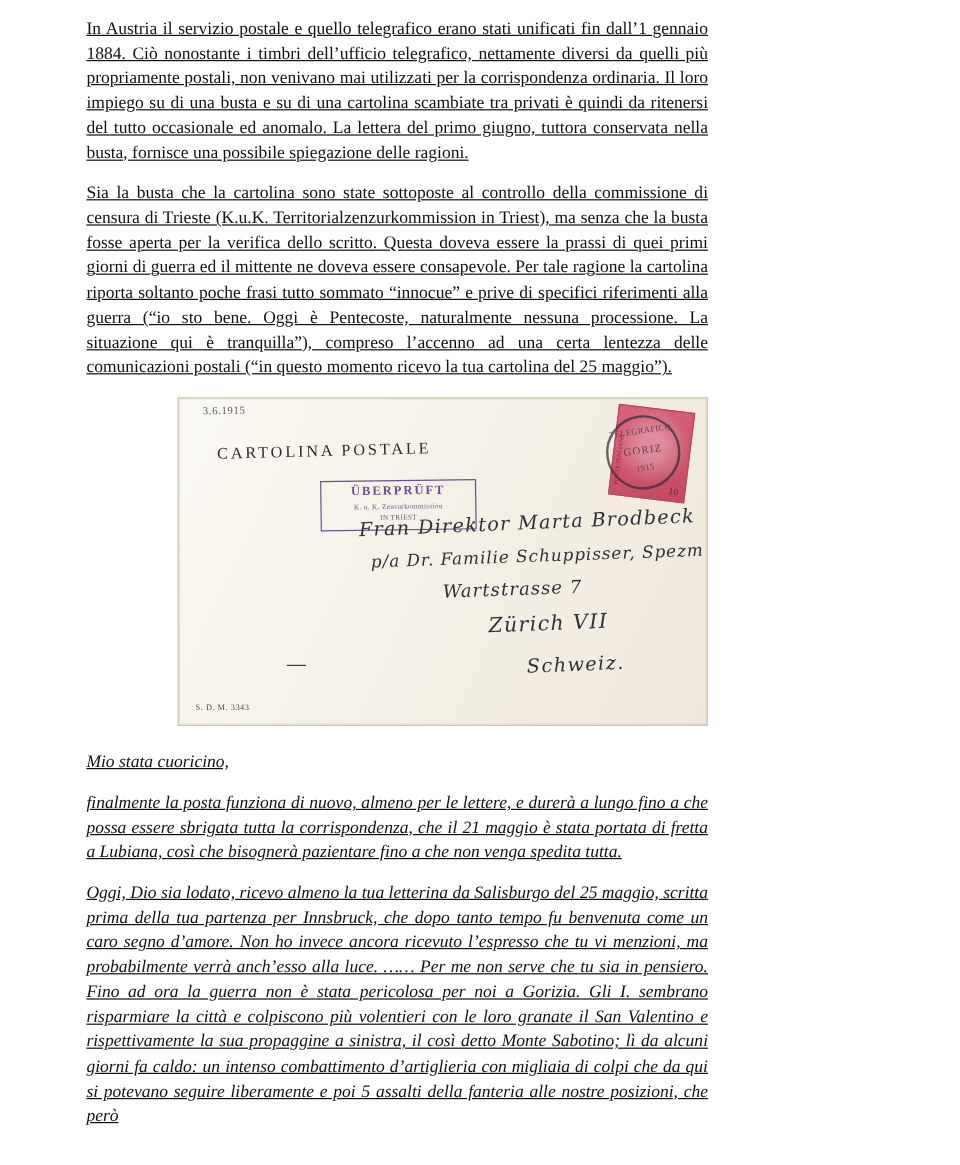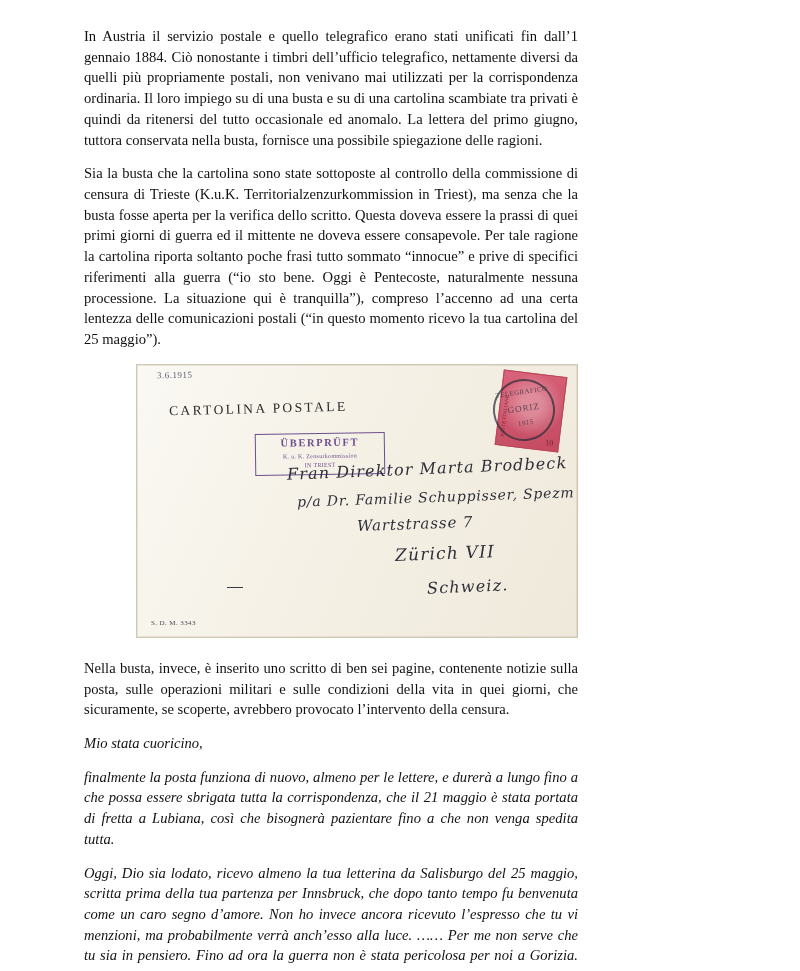--- a/index.html
+++ b/index.html
@@ -11,22 +11,23 @@
     width: 800px;
     height: 971px;
     font-family: "Liberation Serif", "DejaVu Serif", serif;
     color: #111111;
     overflow: hidden;
   }
   .page {
     position: relative;
     width: 644px;
     height: 971px;
-    padding: 12px;
+    padding: 0;
     box-sizing: border-box;
+    text-decoration: underline;
   }
   .content {
     padding: 14px 54px 0 72px;
     box-sizing: border-box;
   }
   p.para {
     margin: 0 0 13px 0;
     font-size: 14.6px;
     line-height: 1.42;
     text-align: justify;
@@ -233,21 +234,20 @@
         <div class="pc-hand h3">Wartstrasse 7</div>
         <div class="pc-hand h4">Zürich VII</div>
         <div class="pc-hand h5">Schweiz.</div>
 
         <div class="pc-dash"></div>
 
         <div class="pc-printcode">S. D. M.  3343</div>
       </div>
     </div>
 
-    <p class="para"> Nella busta, invece, è inserito uno scritto di ben sei pagine, contenente notizie sulla posta, sulle operazioni militari e sulle condizioni della vita in quei giorni, che sicuramente, se scoperte, avrebbero provocato l’intervento della censura.</p>
 
 
 
     <p class="para italic tight">Mio stata cuoricino,</p>
 
     <p class="para italic">finalmente la posta funziona di nuovo, almeno per le lettere, e durerà a lungo fino a che possa essere sbrigata tutta la corrispondenza, che il 21 maggio è stata portata di fretta a Lubiana, così che bisognerà pazientare fino a che non venga spedita tutta.</p>
 
     <p class="para italic">Oggi, Dio sia lodato, ricevo almeno la tua letterina da Salisburgo del 25 maggio, scritta prima della tua partenza per Innsbruck, che dopo tanto tempo fu benvenuta come un caro segno d’amore. Non ho invece ancora ricevuto l’espresso che tu vi menzioni, ma probabilmente verrà anch’esso alla luce. …… Per me non serve che tu sia in pensiero. Fino ad ora la guerra non è stata pericolosa per noi a Gorizia. Gli I. sembrano risparmiare la città e colpiscono più volentieri con le loro granate il San Valentino e rispettivamente la sua propaggine a sinistra, il così detto Monte Sabotino; lì da alcuni giorni fa caldo: un intenso combattimento d’artiglieria con migliaia di colpi che da qui si potevano seguire liberamente e poi 5 assalti della fanteria alle nostre posizioni, che però</p>
 
   </div>

